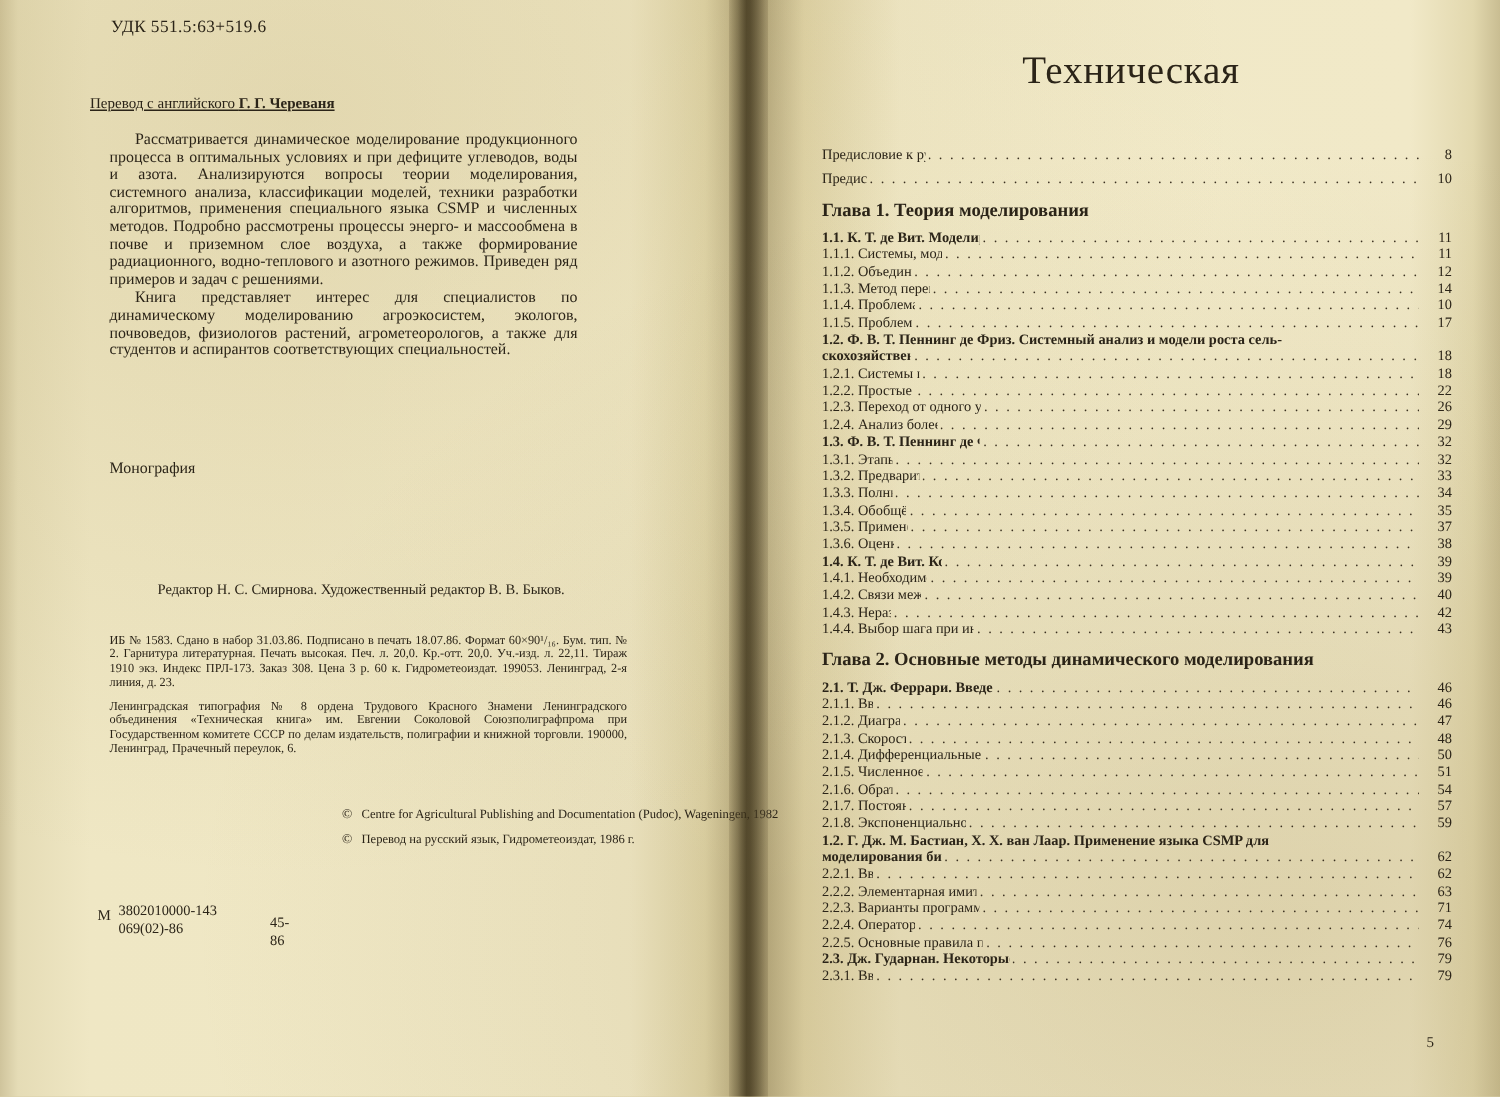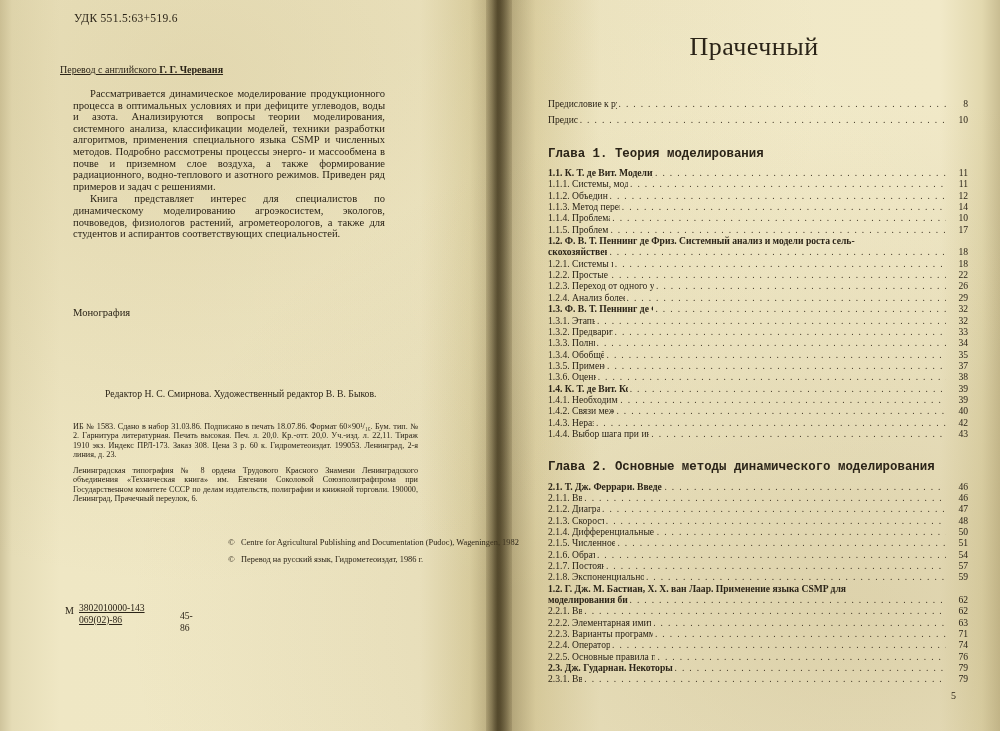--- a/index.html
+++ b/index.html
@@ -74,21 +74,21 @@
   .copy{
     position:absolute;left:228px;top:538px;width:200px;
     font-size:8.4px;line-height:9.6px;
   }
   .copy .row{position:relative;padding-left:13px;margin-bottom:7px;}
   .copy .c{position:absolute;left:0;top:0;font-size:9px;}
   .code{
     position:absolute;left:73px;top:602px;font-size:9.6px;line-height:11.6px;
   }
   .code .m{position:absolute;left:-8px;top:3px;font-size:10px;}
-  .code .nums{margin-left:6px;text-decoration:underline;}
+  .code .nums{margin-left:6px;}
   .code .year{position:absolute;left:107px;top:8px;font-size:9.6px;}
 
   
   .toc-title{
     position:absolute;left:0;top:32px;width:492px;text-align:center;
     font-size:26px;letter-spacing:.5px;
   }
   .toc{
     position:absolute;left:40px;top:98px;width:420px;
     font-size:9.6px;line-height:11.35px;
@@ -97,21 +97,21 @@
     display:flex;align-items:baseline;white-space:nowrap;
   }
   .row .lbl{flex:0 1 auto;overflow:hidden;text-overflow:clip;}
   .row .dots{
     flex:1 1 auto;margin:0 2px;overflow:hidden;
     font-size:9.6px;letter-spacing:1.3px;color:#3a3020;
   }
   .row .pg{flex:0 0 auto;width:20px;text-align:right;}
   .b{font-weight:bold;}
   .chapter{
-    font-size:12.4px;font-weight:bold;margin:23px 0 7px 0;font-family:Liberation Mono, monospace;
+    font-size:12.4px;font-weight:bold;margin:9px 0 7px 0;
   }
   .gap{height:5px;}
   .wrap2{
     font-size:9.6px;line-height:11.35px;font-weight:bold;
   }
   .folio{
     position:absolute;left:0;top:690px;width:448px;text-align:right;
     font-size:10px;
   }
 </style>
@@ -157,21 +157,21 @@
 
     <div class="code">
       <span class="m">М</span>
       <div class="nums">3802010000-143</div>
       <div class="nums">069(02)-86</div>
       <span class="year">45-86</span>
     </div>
   </div>
 
   <div class="page right">
-    <div class="toc-title">Прачечный</div>
+    <div class="toc-title">Техническая</div>
     <div class="toc" id="toc">
         <div class="row">
           <span class="lbl">Предисловие к русскому изданию</span>
           <span class="dots">. . . . . . . . . . . . . . . . . . . . . . . . . . . . . . . . . . . . . . . . . . . . . . . . . . . . . . . . . . . . . . . . . . . . . . . . . . . . . . . . . . . . . . . . . . </span>
           <span class="pg">8</span>
         </div>
         <div class="gap"></div>
         <div class="row">
           <span class="lbl">Предисловие</span>
           <span class="dots">. . . . . . . . . . . . . . . . . . . . . . . . . . . . . . . . . . . . . . . . . . . . . . . . . . . . . . . . . . . . . . . . . . . . . . . . . . . . . . . . . . . . . . . . . . </span>

